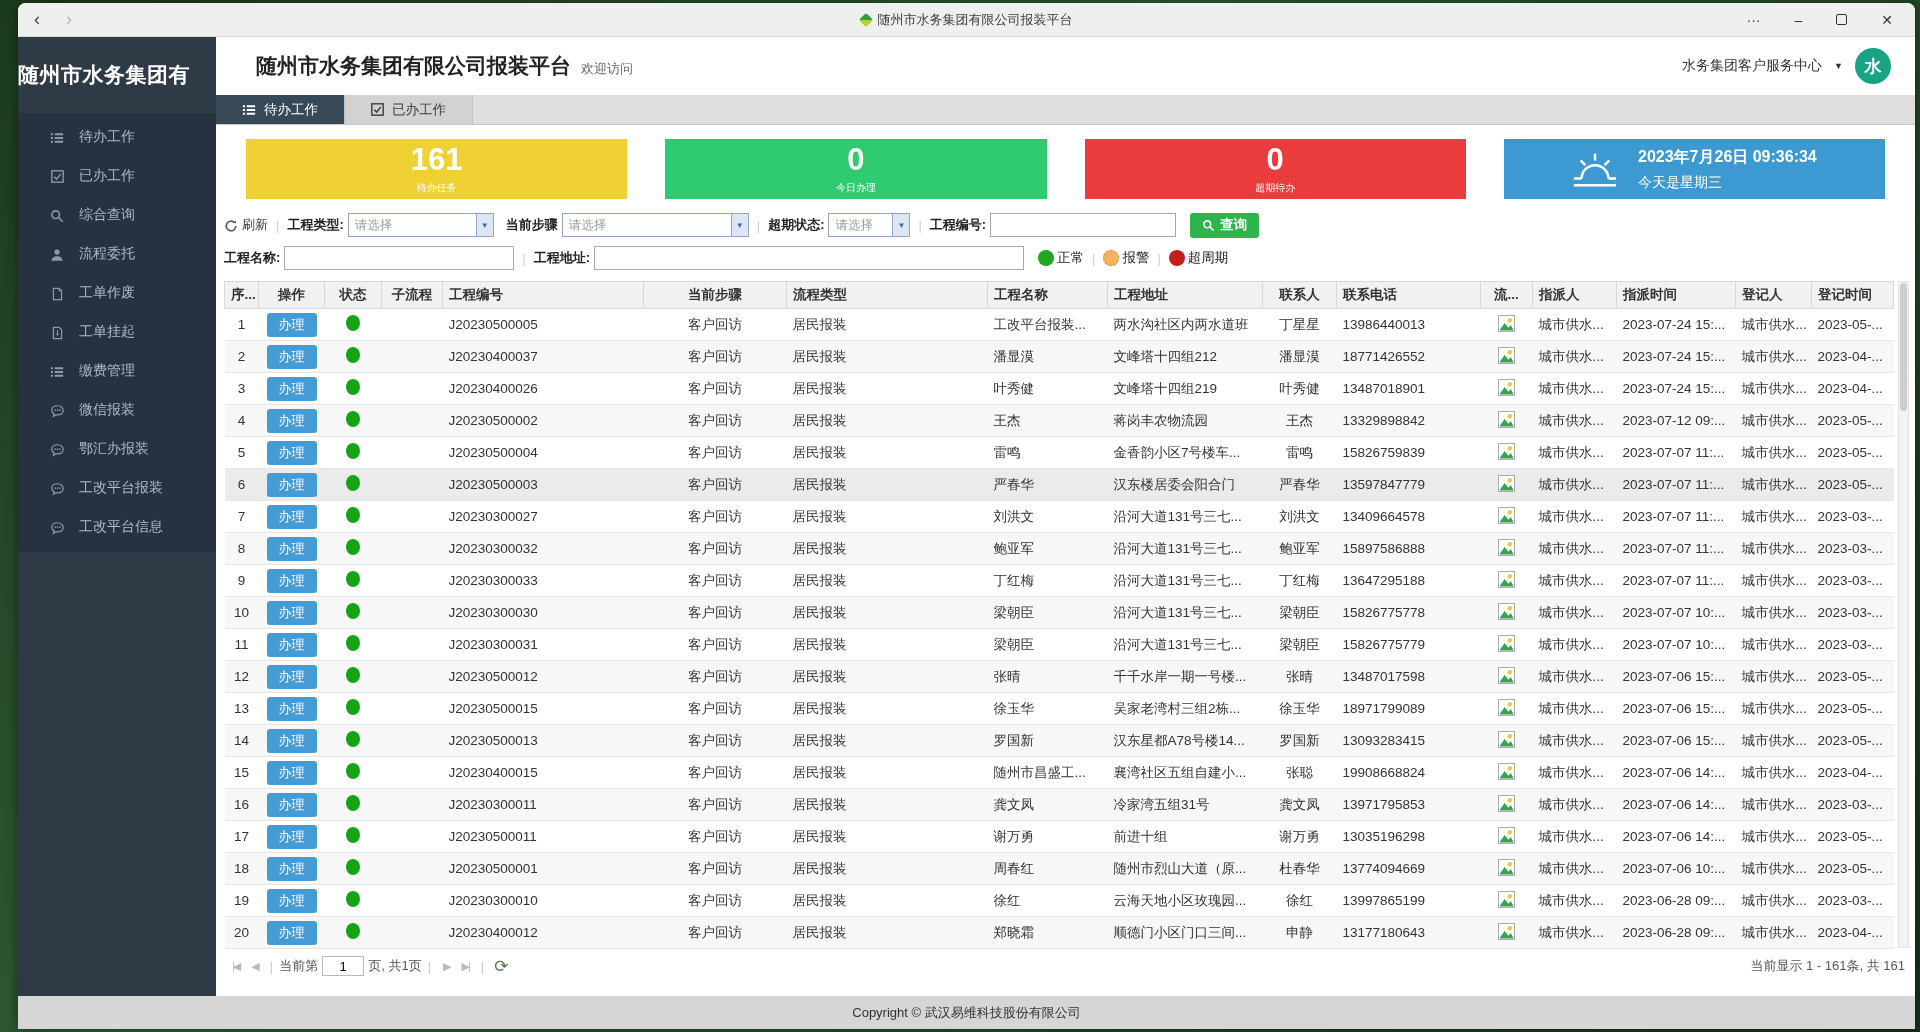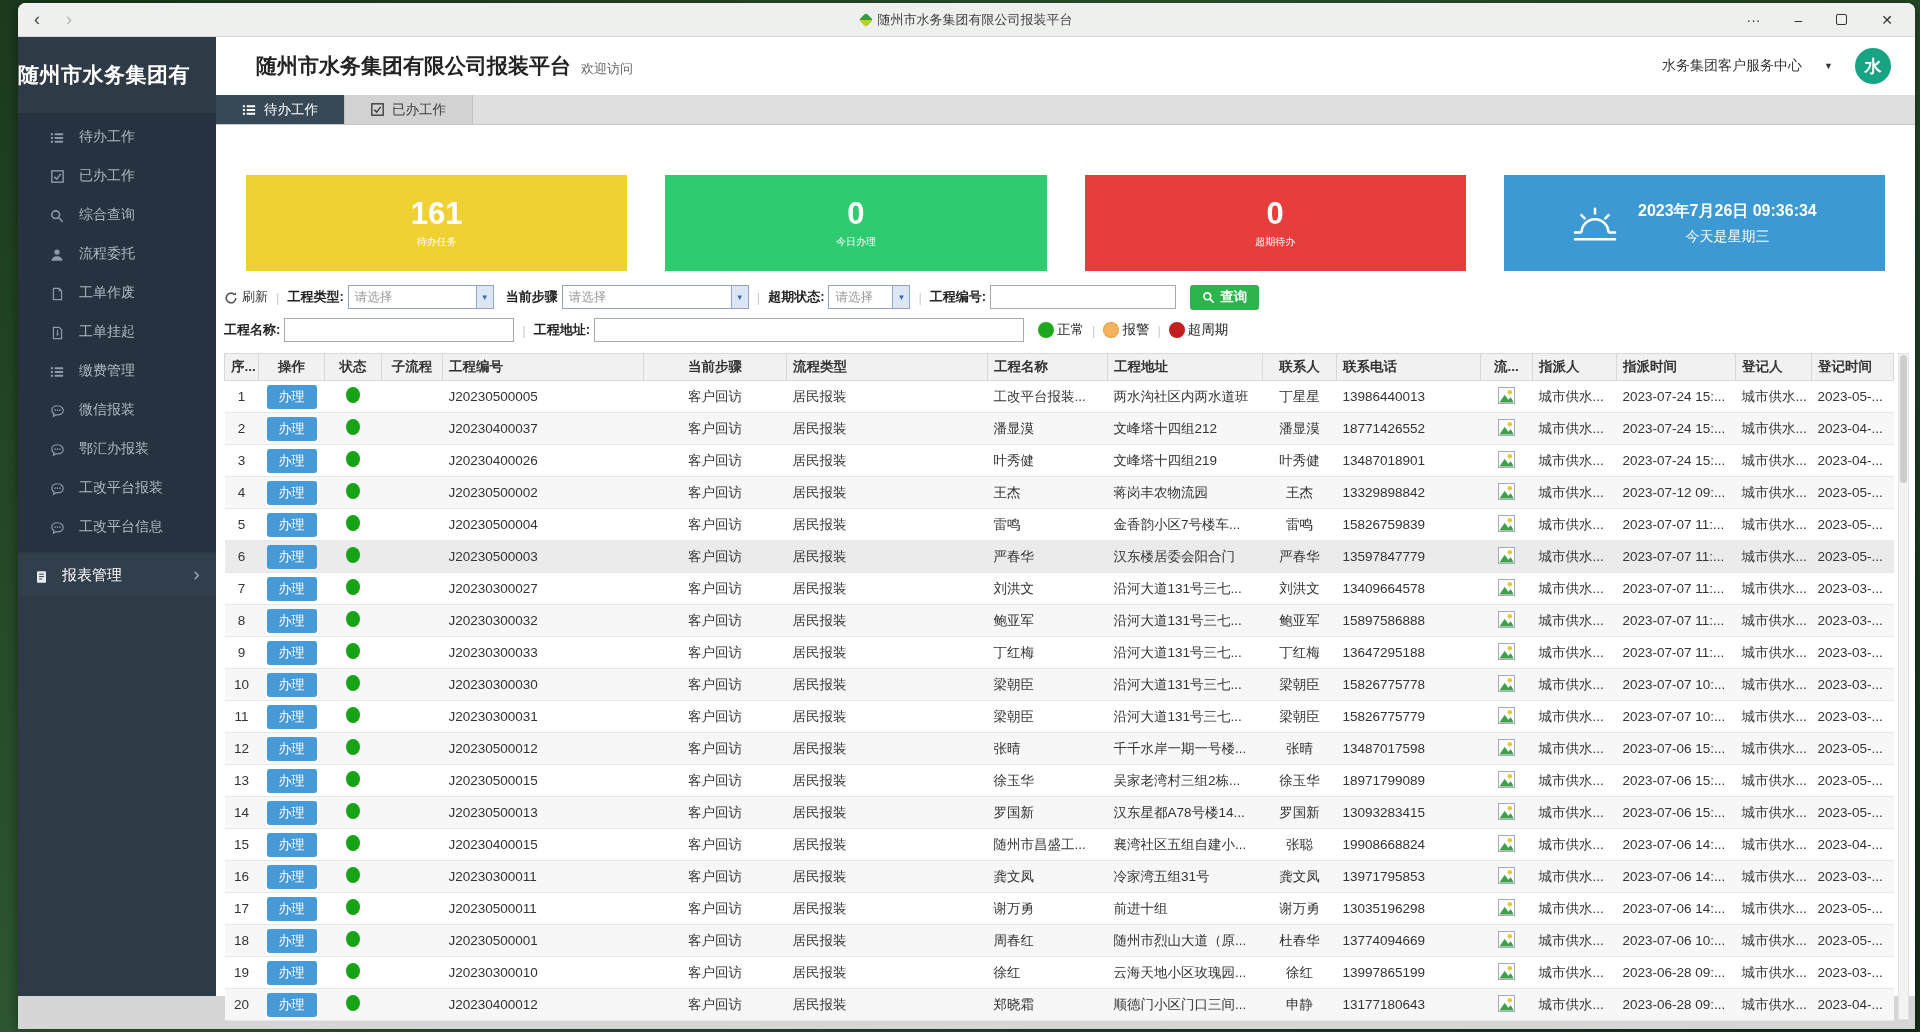--- a/index.html
+++ b/index.html
@@ -47,38 +47,38 @@
   .side-item .mi { width:18px; margin-right:13px; text-align:center; color:#8d9aa7; }
   .side-reports { height:42px; display:flex; align-items:center; padding:0 14px; color:#fff; font-size:15px; cursor:pointer; background:#313f4d; margin-top:2px; }
   .side-reports .mi { width:18px; margin-right:12px; text-align:center; color:#e8edf2; }
   .side-reports .chev { margin-left:auto; color:#9aa7b3; }
   .mi svg { vertical-align:middle; }
   
   .main { flex:1; display:flex; flex-direction:column; background:#fff; min-width:0; }
   .page-header { height:58px; display:flex; align-items:center; padding:0 24px 0 40px; background:#fff; flex-shrink:0; }
   .page-title { font-size:21px; font-weight:bold; color:#222; }
   .welcome { font-size:13px; color:#666; margin-left:10px; margin-top:6px; }
-  .user-area { margin-left:auto; display:flex; align-items:center; gap:22px; }
+  .user-area { margin-left:auto; display:flex; align-items:center; gap:12px; }
   .user-name { font-size:14px; color:#333; cursor:pointer; }
   .caret-down { font-size:9px; color:#333; }
   .avatar { width:36px; height:36px; border-radius:50%; background:#17a384; color:#fff;
     display:flex; align-items:center; justify-content:center; font-size:17px; font-weight:bold; cursor:pointer; }
   
   .tabbar { height:30px; background:#dfdfdf; display:flex; flex-shrink:0; border-bottom:1px solid #c8c8c8; }
   .tab { display:flex; align-items:center; gap:8px; padding:0 26px; font-size:13.5px; cursor:pointer;
     background:#d2d2d2; color:#3b3b3b; border-right:1px solid #c2c2c2; }
   .tab .ti { font-size:13px; display:flex; }
   .tab.active { background:#374957; color:#fff; }
   
   .cards { display:flex; gap:38px; padding:14px 30px 0; flex-shrink:0; }
-  .card { flex:1; height:96px; color:#fff; display:flex; flex-direction:column; align-items:center; justify-content:center; cursor:pointer;margin-top:36px; }
+  .card { flex:1; height:60px; color:#fff; display:flex; flex-direction:column; align-items:center; justify-content:center; cursor:pointer; }
   .card .num { font-size:31px; font-weight:bold; line-height:1.1; }
   .card .lbl { font-size:10px; margin-top:3px; }
   .card.clock { flex-direction:row; gap:20px; }
-  .clock-txt { display:flex; flex-direction:column; align-items:center; gap:6px; }
+  .clock-txt { display:flex; flex-direction:column; align-items:flex-start; gap:6px; }
   .clock-date { font-size:16px; font-weight:bold; }
   .clock-day { font-size:14px; }
   
   .filters { padding:13px 8px 0; flex-shrink:0; font-size:13px; color:#333; }
   .frow { display:flex; align-items:center; height:26px; margin-bottom:7px; }
   .frow .sep { color:#ccc; margin:0 8px; }
   .flabel { font-weight:bold; color:#222; margin-right:4px; white-space:nowrap;text-align:right; }
   .fake-select { height:24px; background:#fff; border:1px solid #8fa6c8; display:flex; align-items:center; cursor:pointer; }
   .fake-select .ph { color:#999; padding:0 6px; flex:1; font-size:12.5px; }
   .fake-select .arr { width:17px; height:100%; background:#dce6f5; border-left:1px solid #8fa6c8;
@@ -221,30 +221,20 @@
           <div class="side-item">
             <span class="mi"><svg viewBox="0 0 16 16" width="15" height="14">
                 <path d="M8 2C4 2 1.5 4.2 1.5 7c0 1.7 1 3.1 2.5 4L3.4 14l3-1.7c.5.1 1 .2 1.6.2 4 0 6.5-2.2 6.5-5S12 2 8 2z" fill="none" stroke="currentColor" stroke-width="1.4"></path>
                 <circle cx="5.4" cy="7" r=".9" fill="currentColor"></circle>
                 <circle cx="8" cy="7" r=".9" fill="currentColor"></circle>
                 <circle cx="10.6" cy="7" r=".9" fill="currentColor"></circle>
               </svg></span>
             <span>工改平台信息</span>
           </div>
         </div>
-      <div class="side-reports">
-        <span class="mi"><svg viewBox="0 0 16 16" width="13" height="14">
-              <rect x="2.5" y="1" width="11" height="14" rx="1" fill="currentColor"></rect>
-              <path d="M5 4.5h6M5 7.5h6M5 10.5h4" stroke="#313f4d" stroke-width="1.2"></path>
-            </svg></span>
-        <span>报表管理</span>
-        <span class="chev"><svg viewBox="0 0 12 12" width="11" height="11">
-              <path d="M4 2l4 4-4 4" fill="none" stroke="currentColor" stroke-width="1.6"></path>
-            </svg></span>
-      </div>
     </div>
 
     <div class="main">
       <div class="page-header">
         <span class="page-title">随州市水务集团有限公司报装平台</span>
         <span class="welcome">欢迎访问</span>
         <div class="user-area">
           <span class="user-name">水务集团客户服务中心</span>
           <span class="caret-down">▼</span>
           <div class="avatar">水</div>

